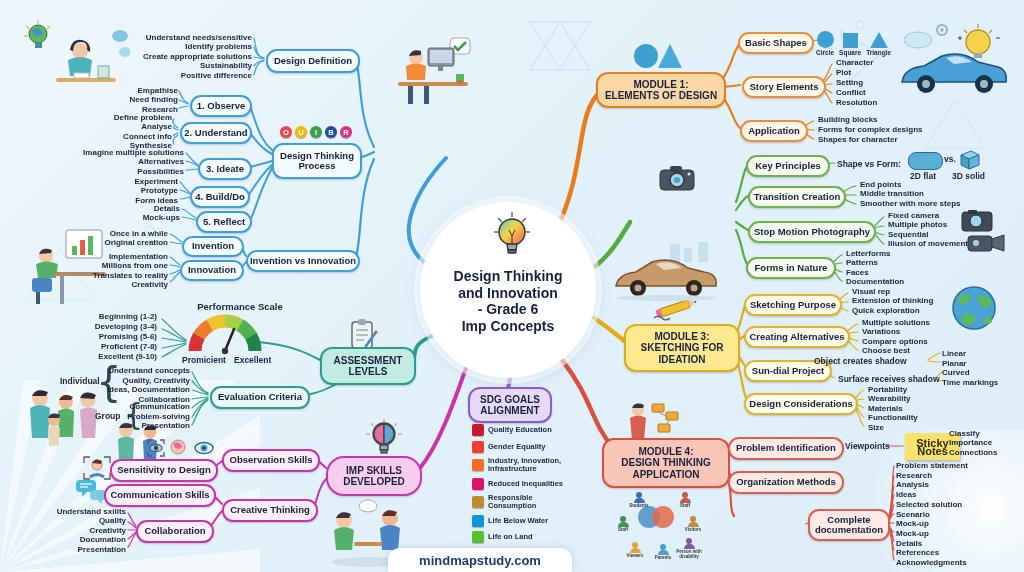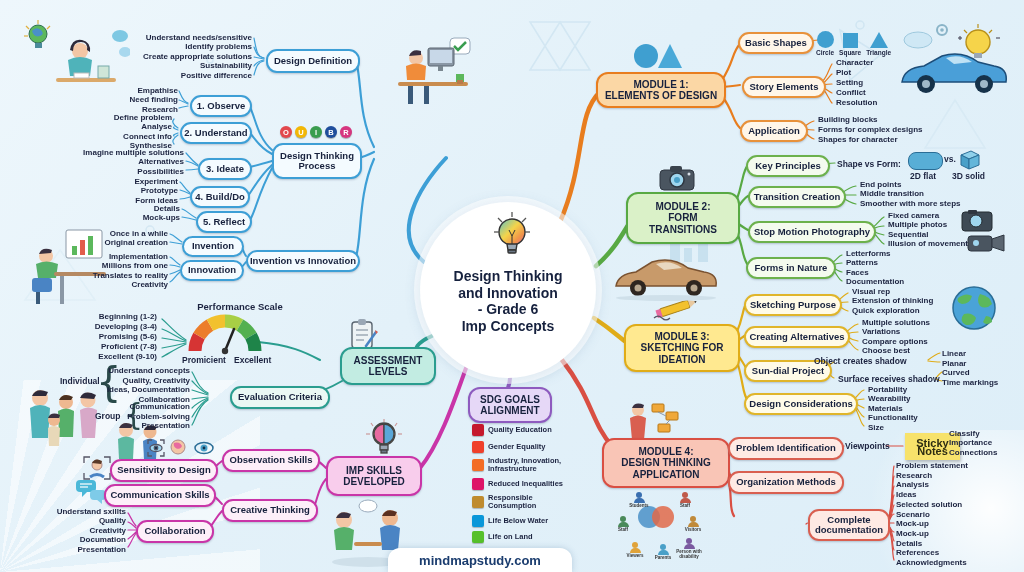--- a/index.html
+++ b/index.html
@@ -8,24 +8,24 @@
     font-family:"Liberation Sans",sans-serif;}
   svg.layer{position:absolute;left:0;top:0;z-index:1;}
   .deco{position:absolute;z-index:1;}
   
   .node{position:absolute;z-index:3;display:flex;align-items:center;justify-content:center;
     text-align:center;border-radius:11px;font-weight:700;font-size:9.5px;line-height:10.5px;
     color:#17213d;border:2px solid;box-shadow:0 1px 2px rgba(40,60,90,.25);white-space:pre-line;background:#fff;}
   .main{font-size:10px;line-height:11.5px;border-radius:12px;}
   .c-blue{border-color:#3d9fd6;background:#f4fbff;}
   .c-blue.main{background:#cdeafb;}
-  .c-teal{border-color:#2a9d8f;background:#eaf8f4;margin-left:20px;}
+  .c-teal{border-color:#2a9d8f;background:#eaf8f4;}
   .c-teal.main{background:#c2ece2;}
   .c-pink{border-color:#c935a8;background:#fdeff9;}
-  .c-pink.main{background:#f8cdec;}
+  .c-pink.main{background:#f8cdec;border-radius:18px;}
   .c-purple{border-color:#8e5bbf;background:#e6d8f7;}
   .c-orange{border-color:#e8913a;background:#fff6e9;}
   .c-orange.main{border-color:#e87d1e;background:#fbd7a5;}
   .c-green{border-color:#6cb14c;background:#f4fbee;}
   .c-green.main{border-color:#58a943;background:#daf1c8;}
   .c-yellow{border-color:#e0b52a;background:#fffbe8;}
   .c-yellow.main{border-color:#e0ac18;background:#ffe990;}
   .c-red{border-color:#d95f50;background:#feeae4;}
   .c-red.main{border-color:#d94f43;background:#f9c5b6;}
   
@@ -494,23 +494,20 @@
       <span class="li">Conflict</span>
       <span class="li">Resolution</span>
     </div>
   <div class="node c-orange" style="left:740px;top:120px;width:64px;height:18px">Application</div>
   <div class="leaf-list lh10" style="left:818px;top:115px">
       <span class="li">Building blocks</span>
       <span class="li">Forms for complex designs</span>
       <span class="li">Shapes for character</span>
     </div>
 
-  <div class="node c-green main" style="left:626px;top:192px;width:110px;height:48px">MODULE 2:
-FORM
-TRANSITIONS</div>
   <div class="node c-green" style="left:746px;top:155px;width:80px;height:18px">Key Principles</div>
   <div class="ptext" style="left:837px;top:159px">Shape vs Form:</div>
   <div class="blob"></div>
   <div class="ptext" style="left:910px;top:171px">2D flat</div>
   <div class="ptext" style="left:944px;top:154px">vs.</div>
   <svg class="layer" width="26" height="24" style="left:957px;top:147px;z-index:3">
     <g stroke="#2a6d96" stroke-width="1">
       <polygon points="4,8 14,4 22,8 12,12" fill="#8fd0ea"></polygon>
       <polygon points="4,8 12,12 12,22 4,18" fill="#4aa0c8"></polygon>
       <polygon points="12,12 22,8 22,18 12,22" fill="#63b6da"></polygon>

